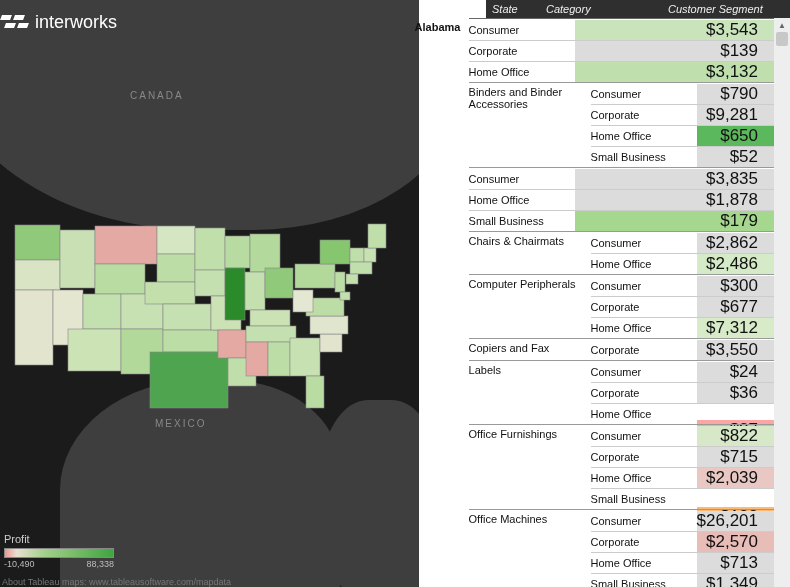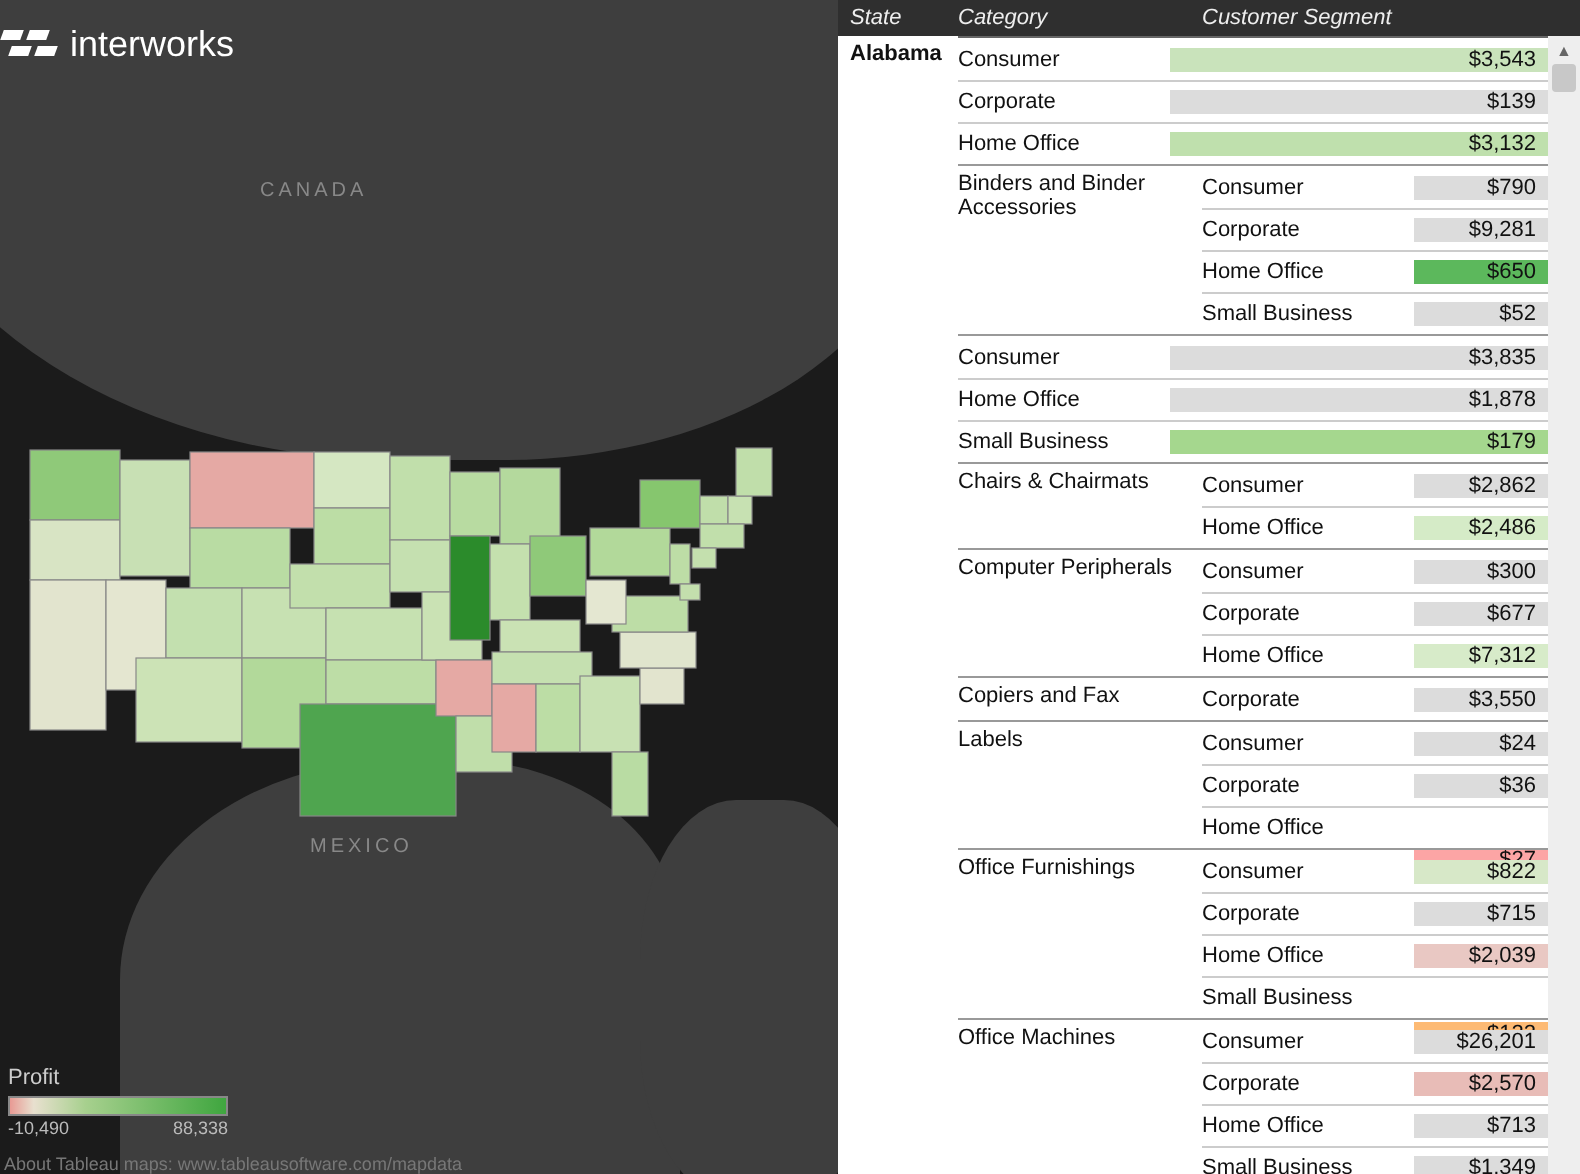--- a/index.html
+++ b/index.html
@@ -1,19 +1,19 @@
 <!DOCTYPE html>
 <html><head>
 <meta charset="utf-8">
 <style>
   * { box-sizing: border-box; margin: 0; padding: 0; }
   body { font-family: Arial, sans-serif; background: #fff; font-size: 11px; }
   #wrap { width: 790px; height: 587px; display: flex; }
   #left { width: 419px; height: 587px; position: relative; background: #4a4a4a; overflow: hidden; }
-  #right { width: 371px; height: 443px; background: #fff; display:flex; flex-direction:column;}
+  #right { width: 371px; height: 443px; background: #fff; display:flex; flex-direction:column;align-items:flex-end;}
   .ocean { position:absolute; inset:0; background:#1b1b1b; }
   .land { position:absolute; background:#3e3e3e; }
   .logo { position:absolute; top:12px; left:1px; color:#fff; font-size:18px; display:flex; align-items:center; gap:6px; z-index:5;}
   .logo-mark { width:28px; height:16px; position:relative; }
   .logo-mark span { position:absolute; width:10px; height:5px; background:#fff; transform:skewX(-20deg);}
   .logo-mark span:nth-child(1){top:0;left:0;}
   .logo-mark span:nth-child(2){top:0;left:13px;}
   .logo-mark span:nth-child(3){top:8px;left:4px;}
   .logo-mark span:nth-child(4){top:8px;left:17px;}
   .country-label { position:absolute; color:#888; font-size:10px; letter-spacing:2px; z-index:4;}
@@ -34,21 +34,21 @@
   .row { display:flex; align-items:stretch; }
   .cell-state { width:60px; padding-left:6px; font-weight:bold; font-size:11px; color:#111; padding-top:3px;}
   .cell-catgroup { flex:1; display:flex; flex-direction:column;}
   .catblock { display:flex; border-top:1px solid #999;}
   .catblock:first-child { border-top:1px solid #666;}
   .cell-cat { width:122px; font-size:11px; color:#111; padding-top:3px; }
   .seggroup { flex:1; display:flex; flex-direction:column;}
   .segrow { display:flex; border-top:1px solid #ccc; height:21px; align-items:center;}
   .segrow:first-child { border-top:none;}
   .cell-seg { width:106px; font-size:11px; color:#111;}
-  .cell-val { flex:1; text-align:right; padding-right:6px; font-size:11px; color:#111;}
+  .cell-val { flex:1; text-align:right; padding-right:16px; font-size:17px; color:#111;}
   .scrollbar { width:16px; background:#eee; position:relative;}
   .scroll-track { position:absolute; top:14px; bottom:14px; left:0; right:0; background:#eee;}
   .scroll-thumb { position:absolute; top:0; left:2px; right:2px; height:14px; background:#c8c8c8; border-radius:2px;}
   .scroll-btn { position:absolute; left:0; right:0; height:14px; background:#eee; display:flex; align-items:center; justify-content:center; font-size:8px; color:#666;}
   .scroll-up { top:0;}
   #table-hdr { display:flex; }
   #table-area { flex:1; display:flex; }
 </style>
 </head>
 <body>

